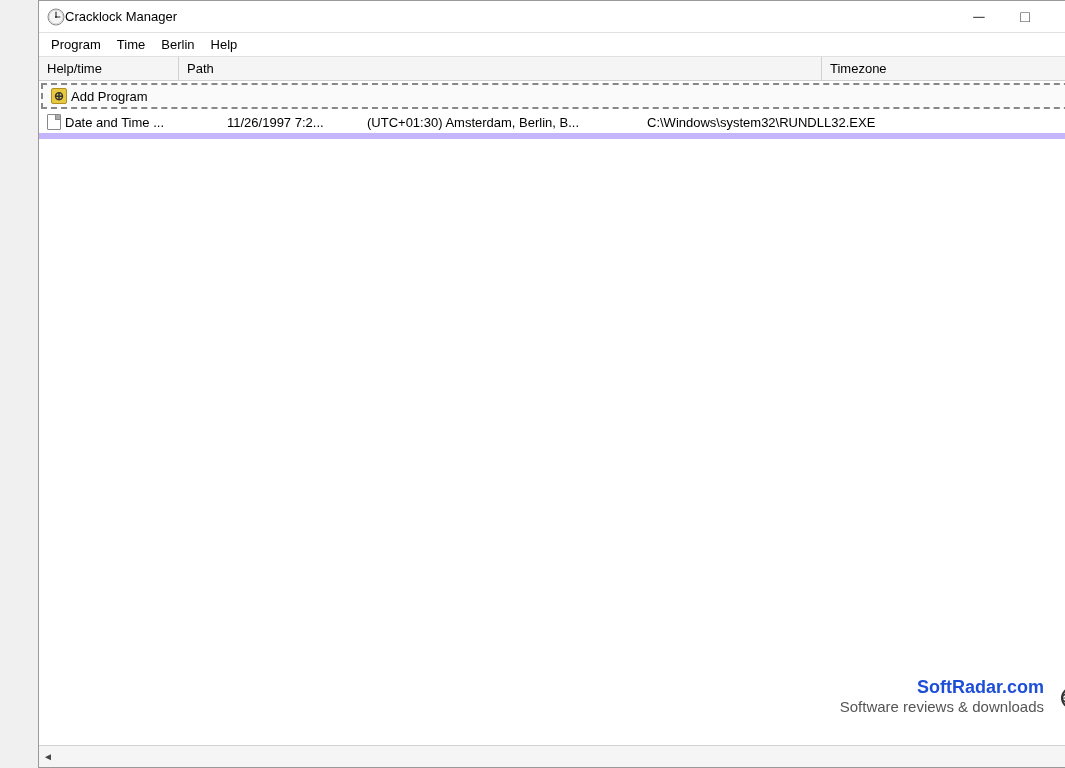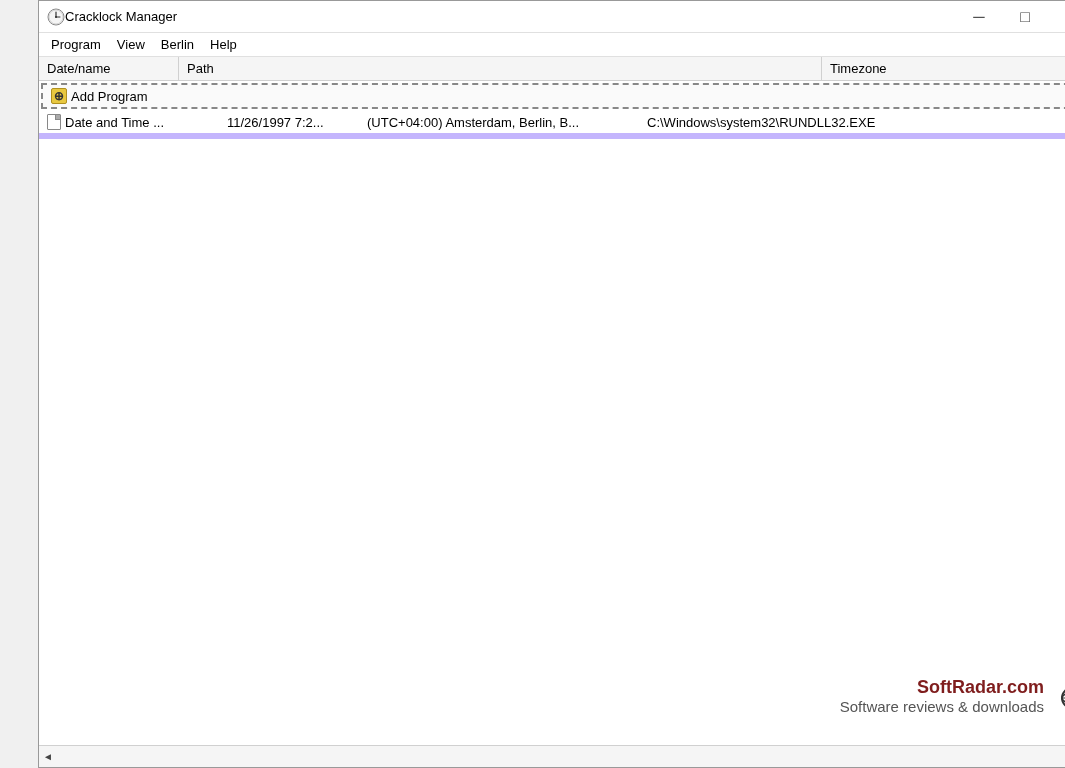--- a/index.html
+++ b/index.html
@@ -216,21 +216,21 @@
       position: absolute;
       bottom: 30px;
       right: 10px;
       text-align: right;
       color: #333;
     }
 
     .watermark-title {
       font-size: 18px;
       font-weight: bold;
-      color: #7f1d1d;
+      color: #1d4ed8;
     }
 
     .watermark-sub {
       font-size: 15px;
       color: #555;
     }
 
     
     .clock-svg {
       width: 18px;
@@ -253,29 +253,29 @@
     <span class="title-bar-title">Cracklock Manager</span>
     <div class="title-bar-controls">
       <button class="title-btn">─</button>
       <button class="title-btn">□</button>
       <button class="title-btn close">✕</button>
     </div>
   </div>
 
   <div class="menu-bar">
     <div class="menu-item">Program</div>
-    <div class="menu-item">View</div>
+    <div class="menu-item">Time</div>
     <div class="menu-item">Berlin</div>
     <div class="menu-item">Help</div>
   </div>
 
   <div class="content-area">
 
     <div class="list-header">
-      <div class="list-header-cell col-datetime">Date/name</div>
+      <div class="list-header-cell col-datetime">Help/time</div>
       <div class="list-header-cell col-path">Path</div>
       <div class="list-header-cell col-timezone">Timezone</div>
     </div>
 
     <div class="list-body">
 
       <div class="list-row add-row">
         <div class="list-cell col-program">
           <span class="add-icon icon">⊕</span>
           <span>Add Program</span>
@@ -284,21 +284,21 @@
         <div class="list-cell col-timezone"></div>
         <div class="list-cell col-path"></div>
       </div>
 
       <div class="list-row">
         <div class="list-cell col-program">
           <span class="file-icon icon"></span>
           <span>Date and Time ...</span>
         </div>
         <div class="list-cell col-datetime">11/26/1997 7:2...</div>
-        <div class="list-cell col-timezone">(UTC+04:00) Amsterdam, Berlin, B...</div>
+        <div class="list-cell col-timezone">(UTC+01:30) Amsterdam, Berlin, B...</div>
         <div class="list-cell col-path">C:\Windows\system32\RUNDLL32.EXE</div>
       </div>
     </div>
 
     <div class="watermark">
       <div style="display:flex; align-items:flex-end; justify-content:flex-end; gap:8px;">
         <div>
           <div class="watermark-title">SoftRadar.com</div>
           <div class="watermark-sub">Software reviews &amp; downloads</div>
         </div>

